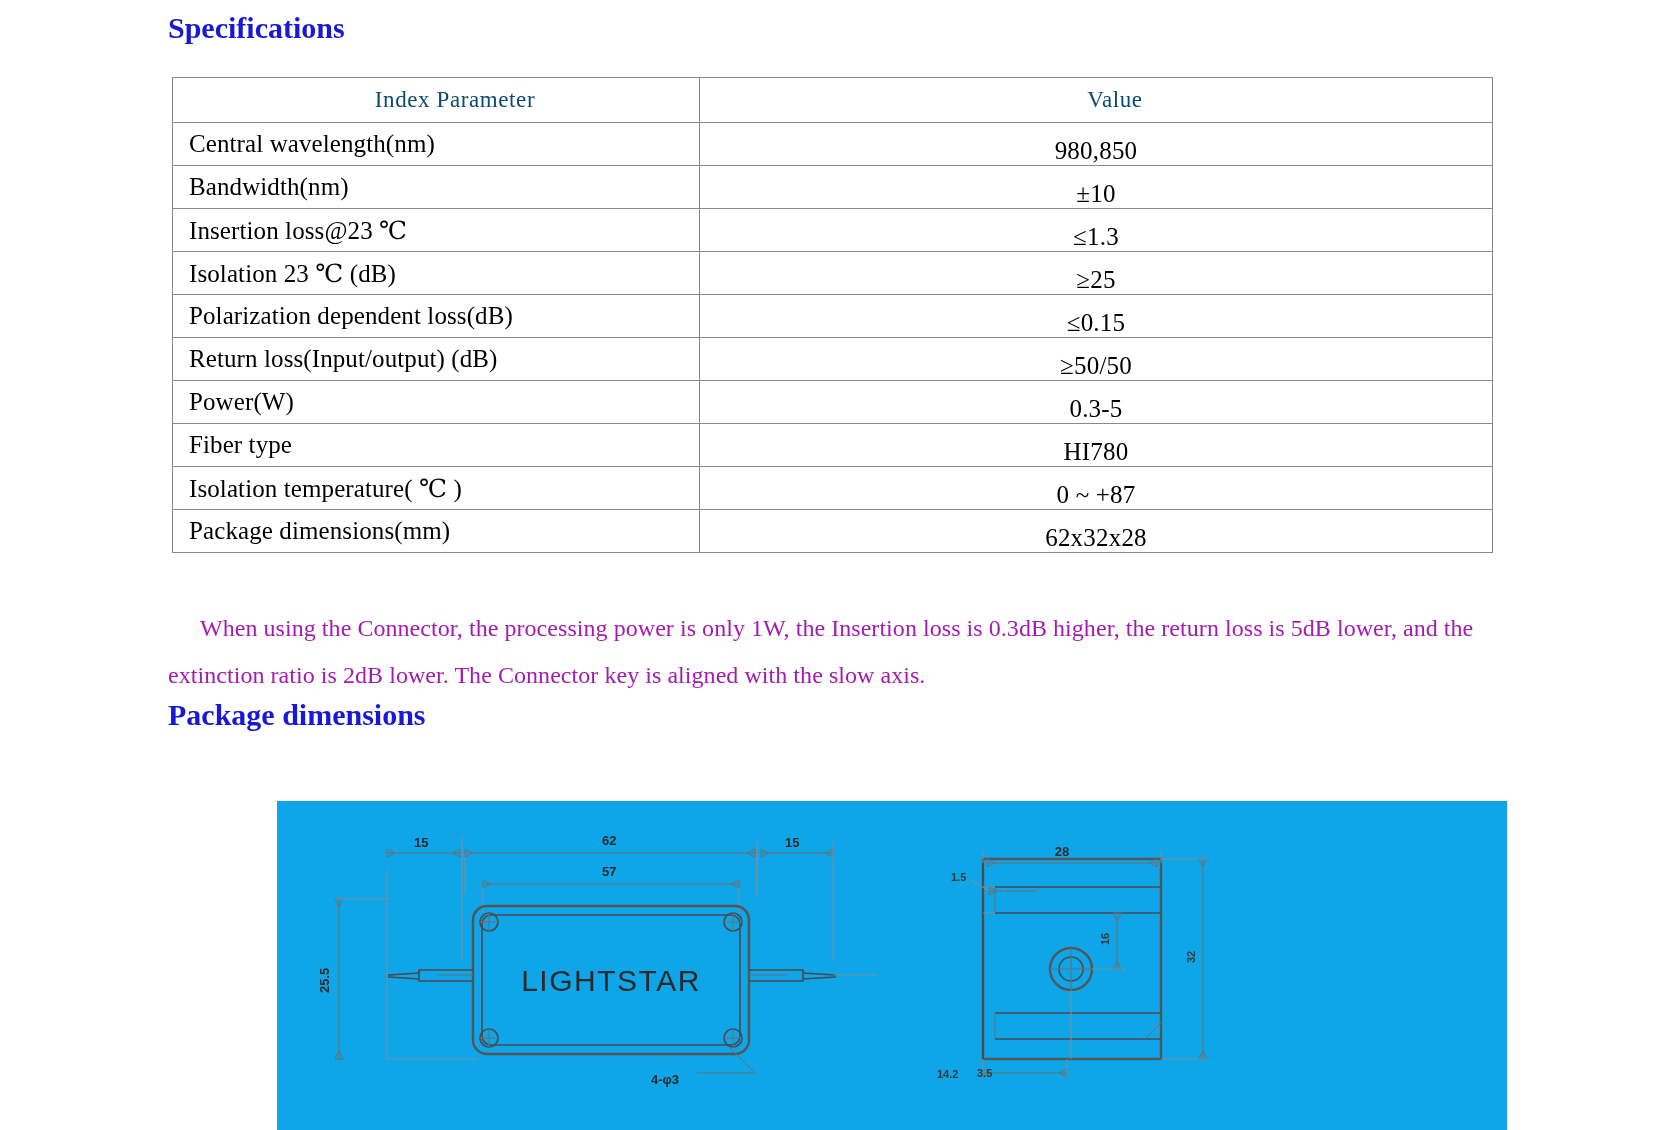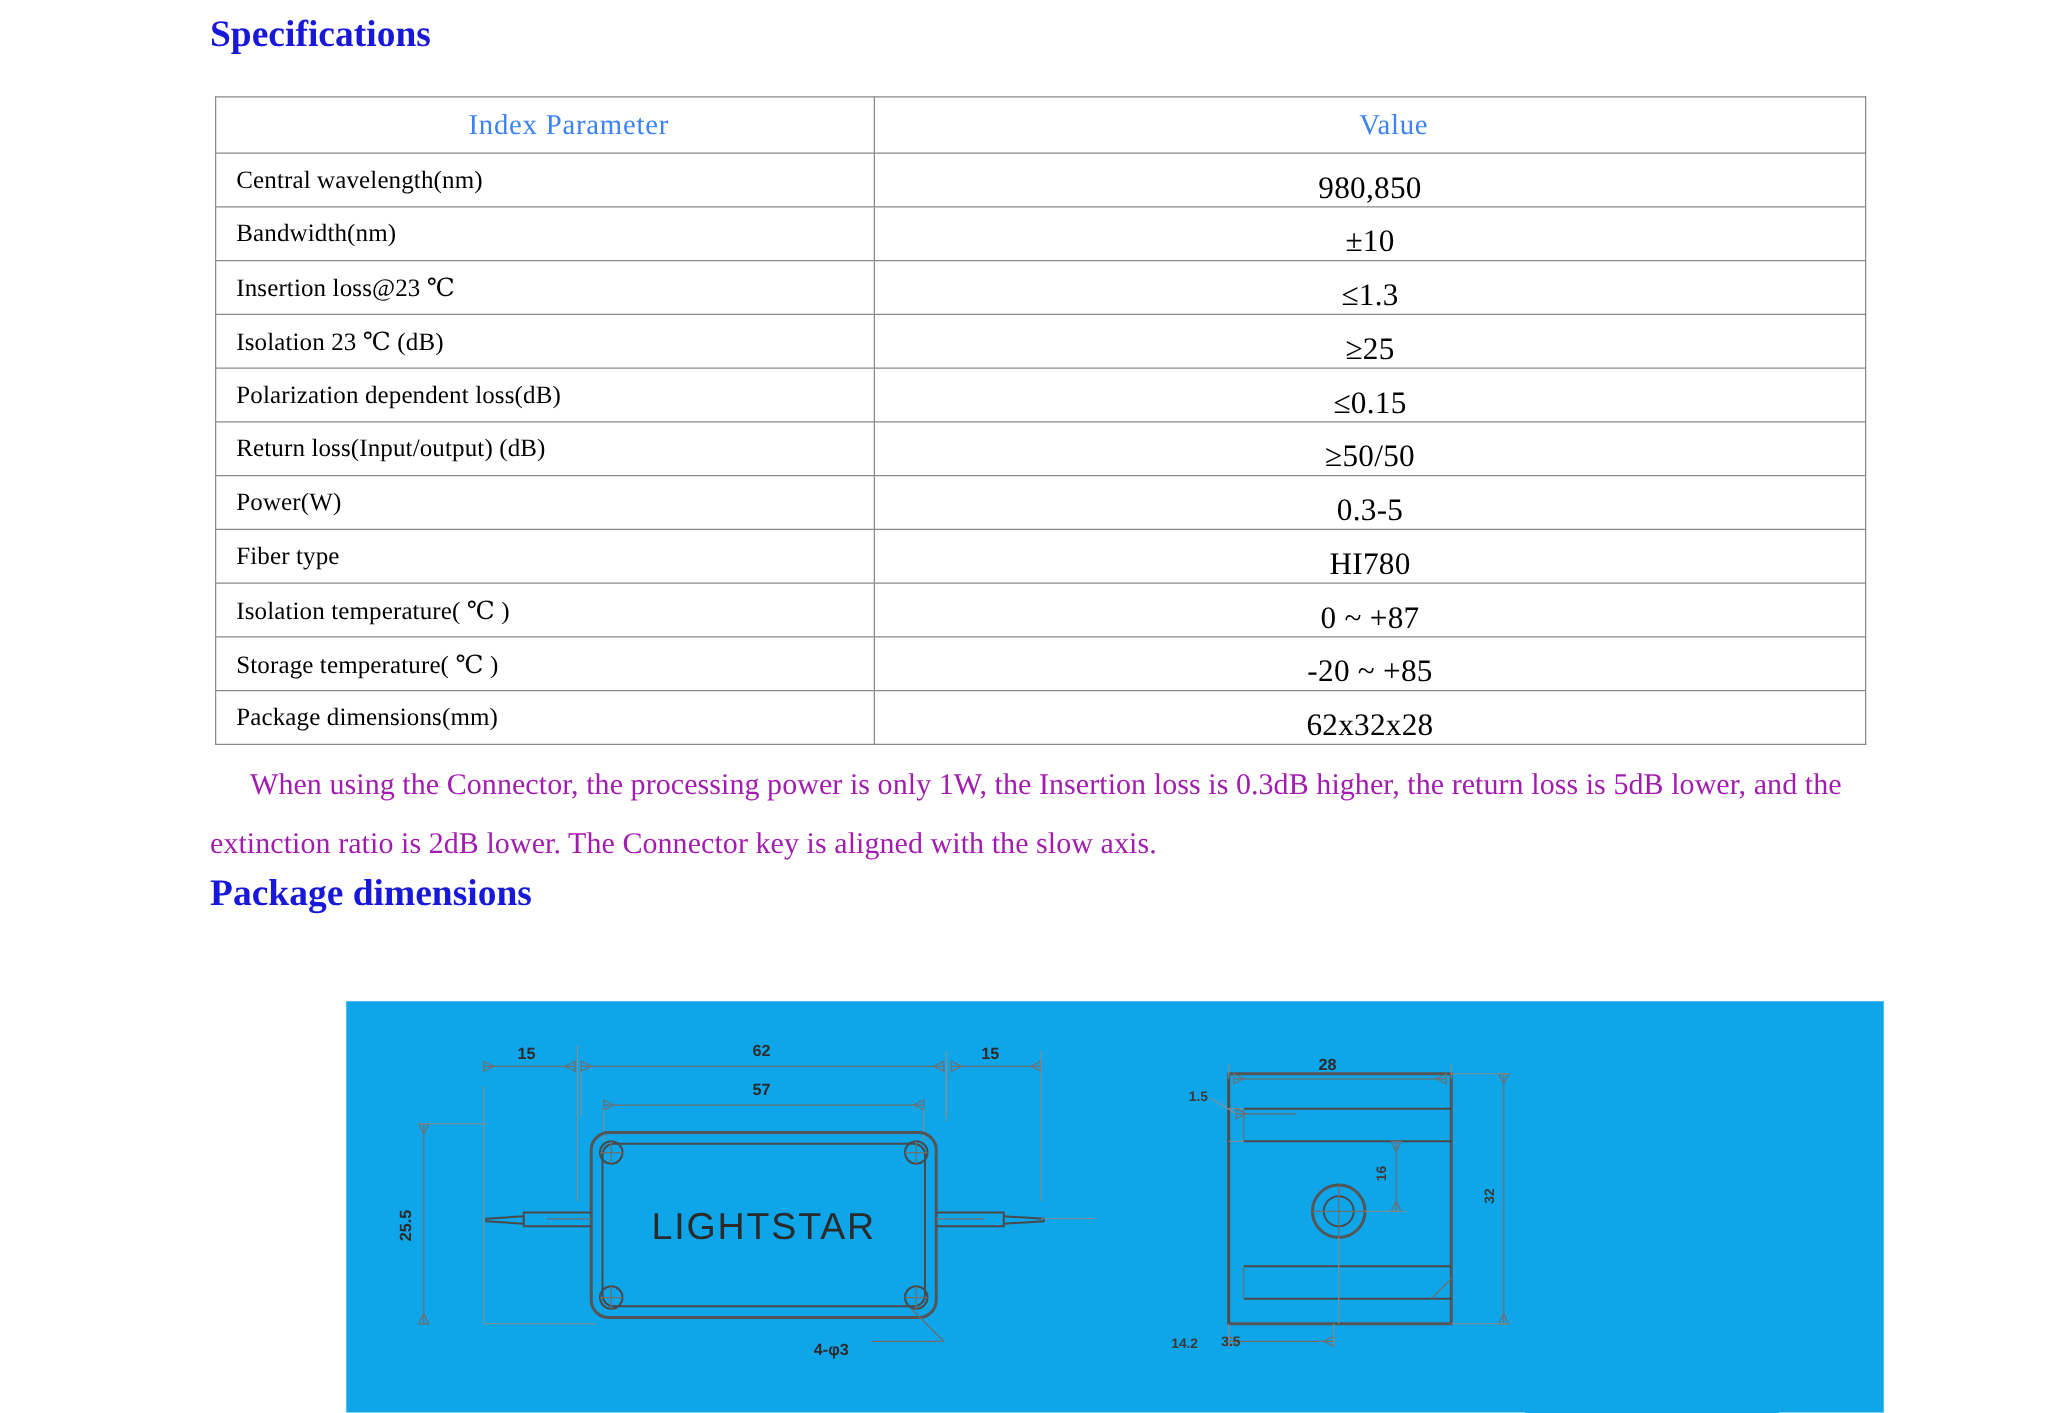--- a/index.html
+++ b/index.html
@@ -55,28 +55,28 @@
   .spec-table th, .spec-table td {
     border: 1px solid #8a8a8a;
     padding: 0;
     vertical-align: middle;
   }
 
   .spec-table thead th {
     height: 44px;
     font-weight: normal;
     font-size: 23px;
-    color: #3b82f6;
+    color: #0c4a6e;
     letter-spacing: .6px;
     padding-left: 38px;
   }
 
   .row-label {
     height: 42px;
-    font-size: 20px;
+    font-size: 25px;
     text-align: left;
     padding-left: 16px !important;
     letter-spacing: .1px;
     white-space: nowrap;
   }
   .row-value {
     height: 42px;
     font-size: 25px;
     text-align: center;
     letter-spacing: .2px;
@@ -182,24 +182,20 @@
       </tr>
       <tr>
         <td class="row-label">Fiber type</td>
         <td class="row-value"><span>HI780</span></td>
       </tr>
       <tr>
         <td class="row-label">Isolation temperature( ℃ )</td>
         <td class="row-value"><span>0 ~ +87</span></td>
       </tr>
       <tr>
-        <td class="row-label">Storage temperature( ℃ )</td>
-        <td class="row-value"><span>-20 ~ +85</span></td>
-      </tr>
-      <tr>
         <td class="row-label">Package dimensions(mm)</td>
         <td class="row-value"><span>62x32x28</span></td>
       </tr>
     </tbody>
   </table>
 
   <div class="note">When using the Connector, the processing power is only 1W, the Insertion loss is 0.3dB higher, the return loss is 5dB lower, and the extinction ratio is 2dB lower. The Connector key is aligned with the slow axis.</div>
 
   <div class="section-title" id="title-package">Package dimensions</div>
 

